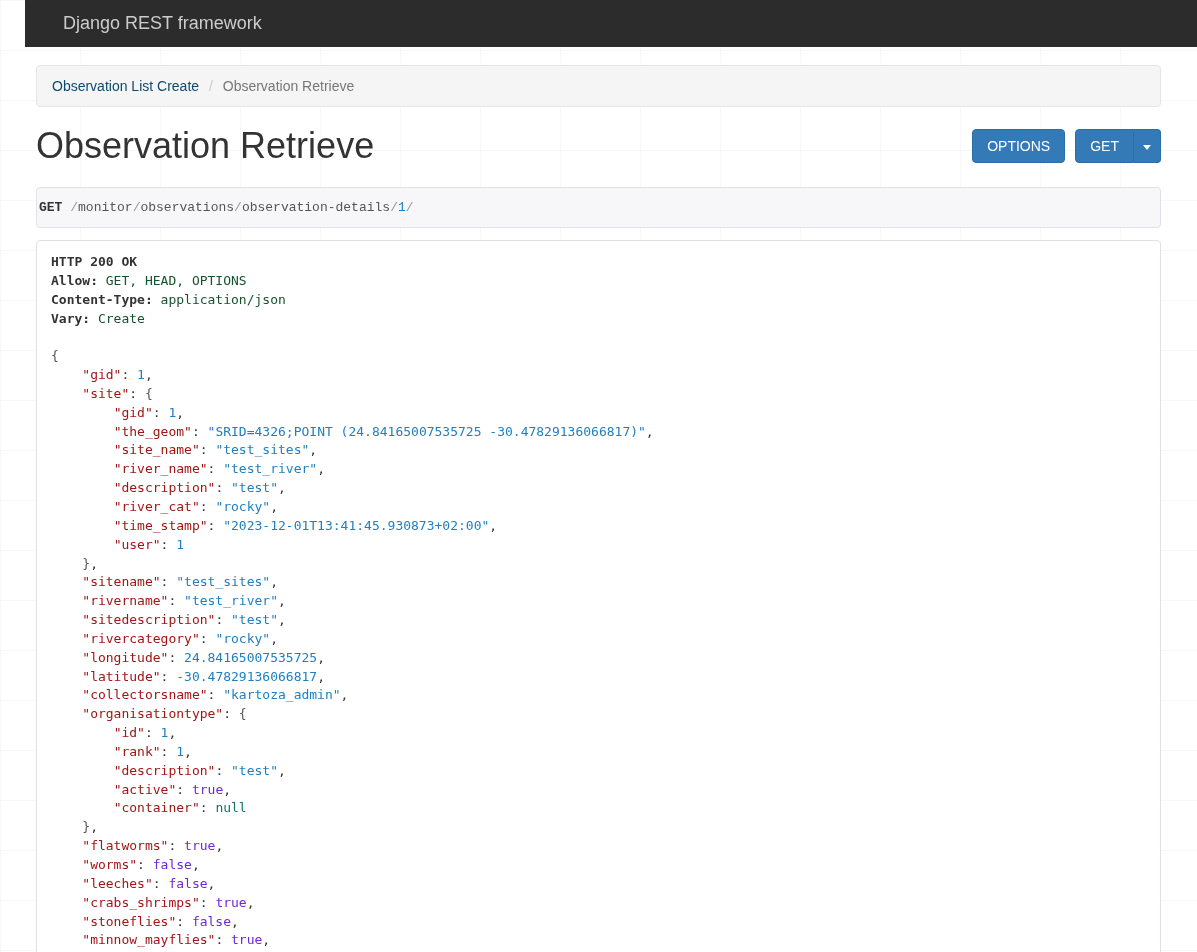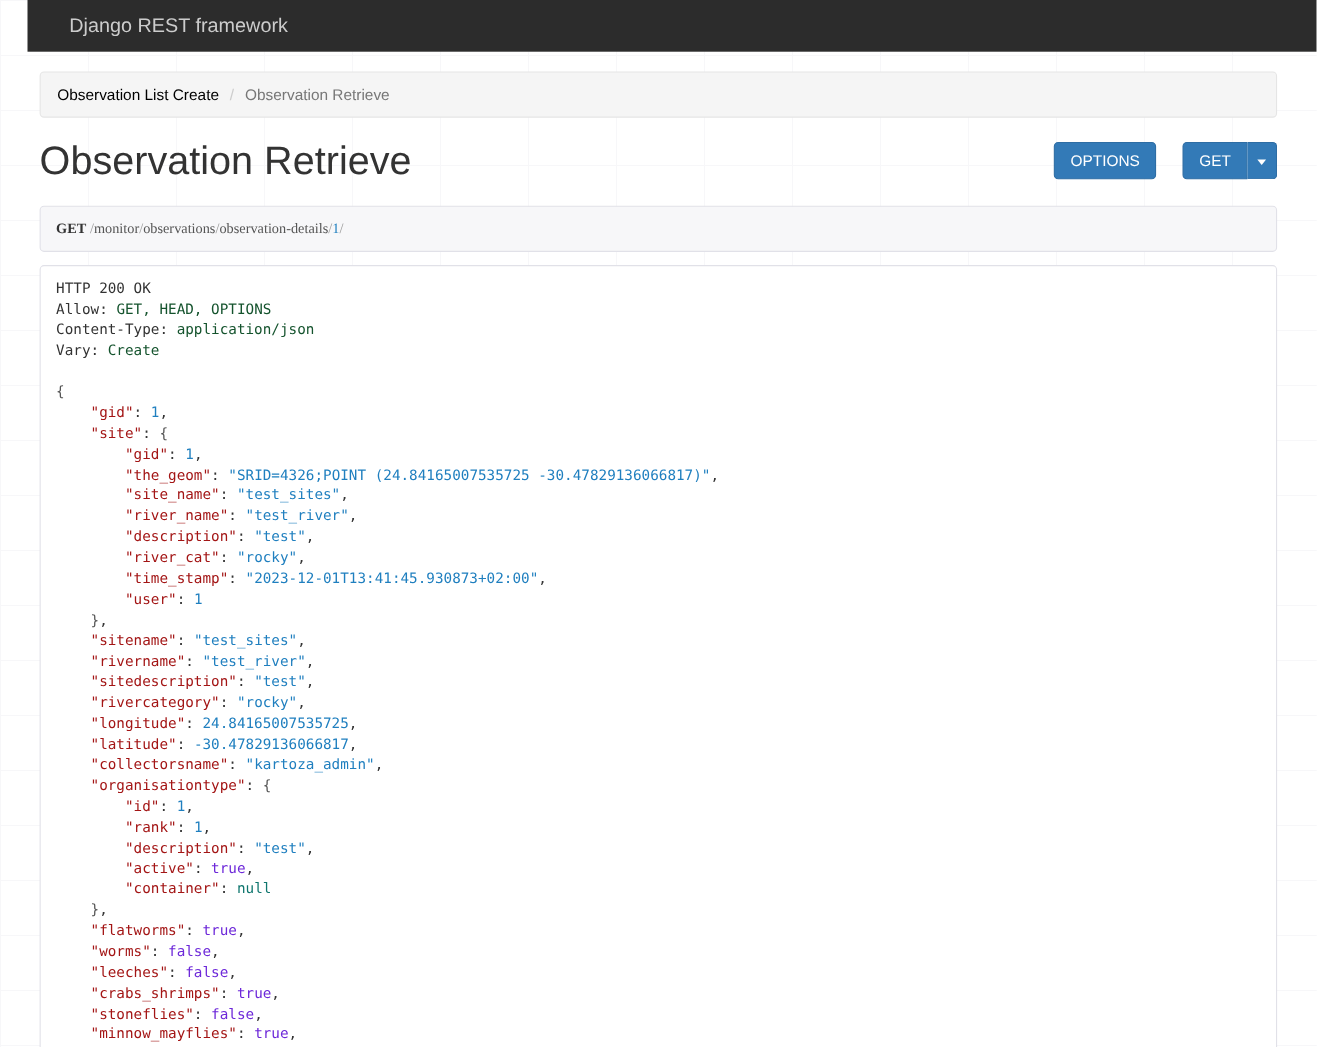--- a/index.html
+++ b/index.html
@@ -24,35 +24,35 @@
 .container {
   padding: 0 36px 20px 36px;
 }
 .breadcrumb {
   background: #f5f5f5;
   border: 1px solid #e5e5e5;
   border-radius: 4px;
   padding: 12px 15px;
   margin: 18px 0;
 }
-.breadcrumb a { color: #000000; text-decoration: none; margin-top: 32px; }
+.breadcrumb a { color: #0c4a6e; text-decoration: none; margin-top: 32px; }
 .breadcrumb .sep { color: #ccc; margin: 0 6px; }
 .breadcrumb .current { color: #777; }
 .page-header-row {
   display: flex;
   justify-content: space-between;
   align-items: center;
   margin-bottom: 20px;
 }
 .page-header {
   font-size: 36px;
   font-weight: 500;
   color: #333;
 }
-.btn-group { display: flex; gap: 24px; }
+.btn-group { display: flex; gap: 10px; }
 .btn {
   background: #337ab7;
   color: #fff;
   border: 1px solid #2e6da4;
   padding: 8px 14px;
   font-size: 14px;
   border-radius: 4px;
   cursor: pointer;
 }
 .btn-grp-tight { display: flex; }
@@ -63,42 +63,42 @@
   width: 0; height: 0;
   border-left: 4px solid transparent;
   border-right: 4px solid transparent;
   border-top: 5px solid #fff;
   vertical-align: middle;
 }
 .request-info {
   background: #f7f7f9;
   border: 1px solid #e1e1e8;
   border-radius: 4px;
-  padding: 12px 14px;
-  font-family: Liberation Serif, serif;
+  padding: 12px 2px;
+  font-family: Liberation Mono, monospace;
   font-size: 13px;
   color: #333;
   margin-bottom: 12px;
 }
 .request-info .method { font-weight: bold; }
 .request-info .path-seg { color: #555; }
 .request-info .path-sep { color: #999; }
 .request-info .path-num { color: #1f7fbf; }
 .response {
   border: 1px solid #e1e1e8;
   border-radius: 4px;
   padding: 12px 14px;
   font-family: Consolas, Menlo, monospace;
   font-size: 13px;
   line-height: 1.45;
   white-space: pre;
   background: #fff;
   overflow-x: auto;
 }
-.response .hdr-k { font-weight: normal; }
+.response .hdr-k { font-weight: bold; }
 .response .hdr-v { color: #14532d; }
 .response .brace { color: #555; }
 .response .key { color: #a31515; }
 .response .str { color: #1f7fbf; }
 .response .num { color: #1f7fbf; }
 .response .bool { color: #6d28d9; }
 .response .null { color: #0f766e; }
 .response .punct { color: #333; }
 </style>
 </head>

